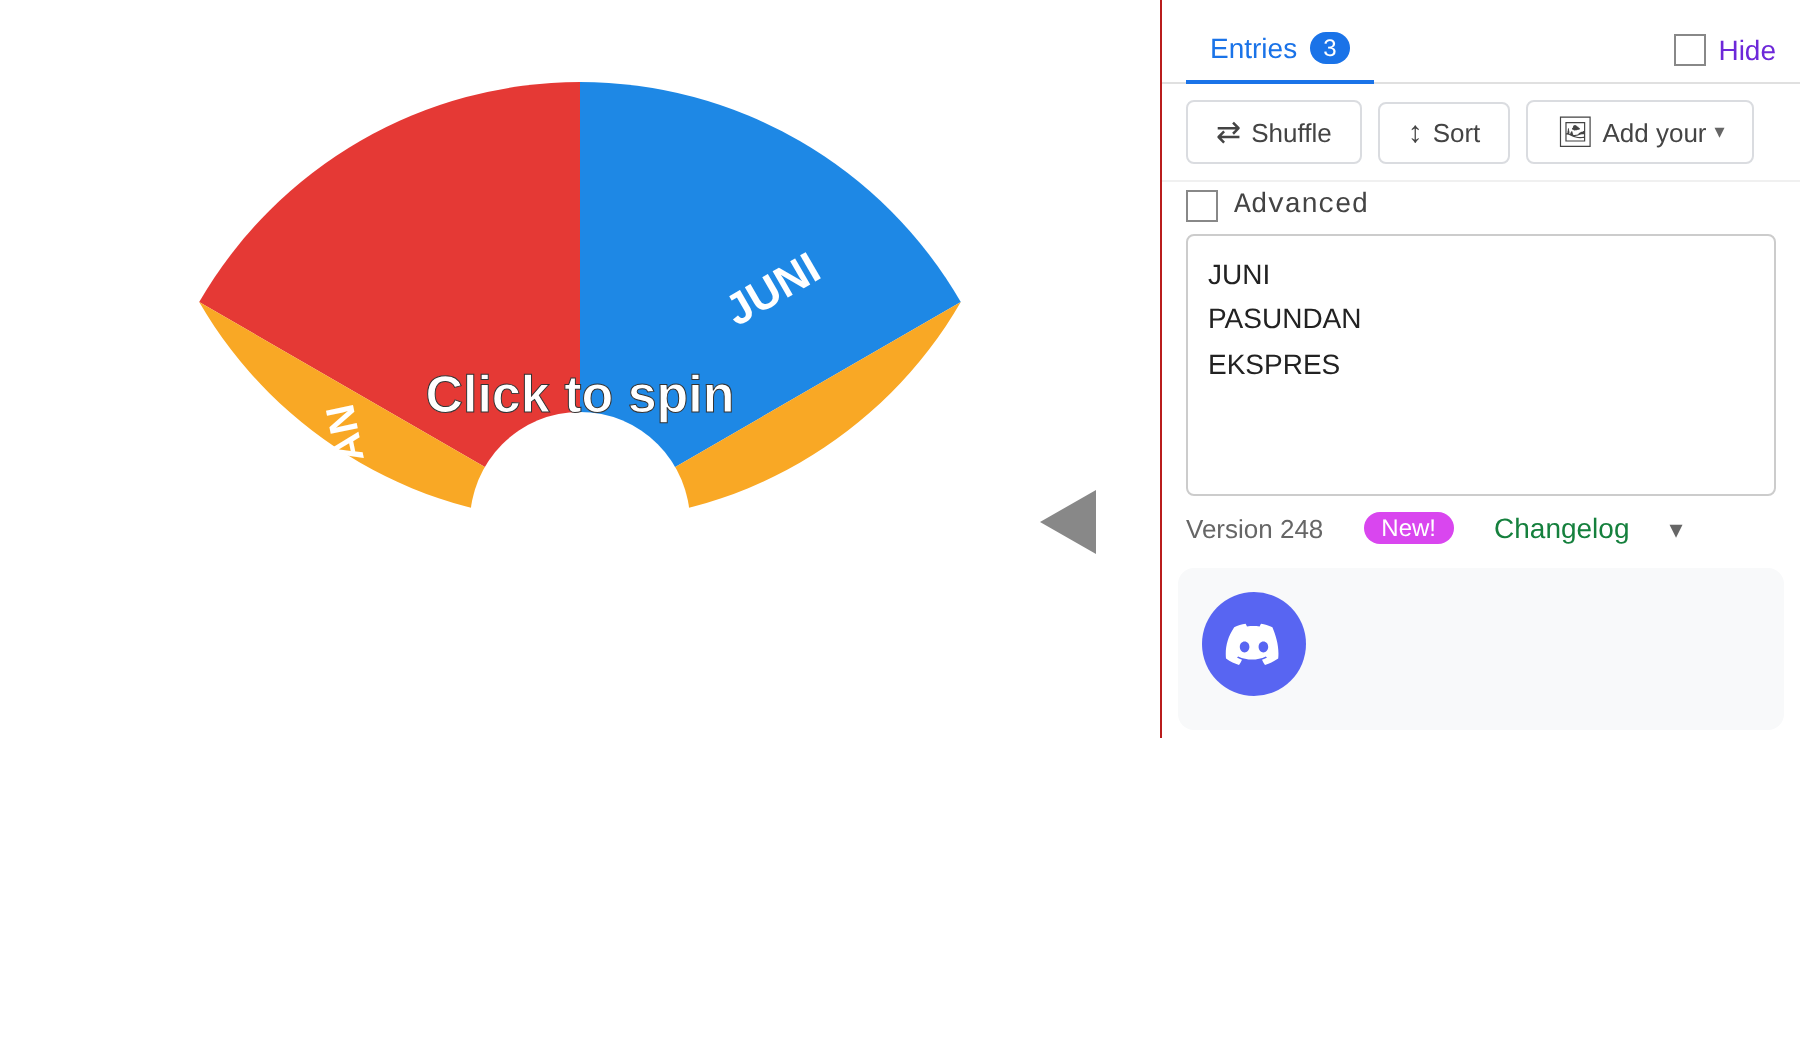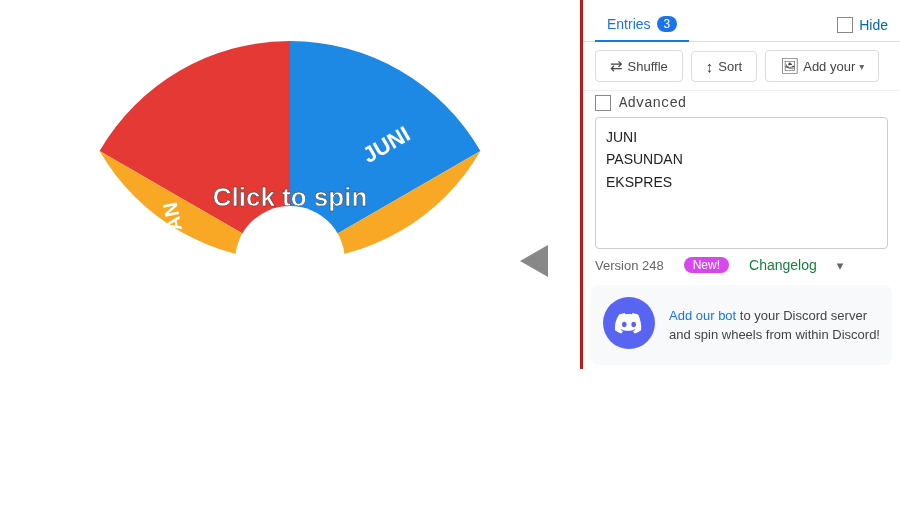--- a/index.html
+++ b/index.html
@@ -43,21 +43,21 @@
       height: 0;
       border-top: 16px solid transparent;
       border-bottom: 16px solid transparent;
       border-right: 28px solid #888;
     }
 
     
     .right-panel {
       flex: 1;
       height: 369px;
-      border-left: 3px solid #b91c1c;
+      border-left: 1px solid #b91c1c;
       display: flex;
       flex-direction: column;
     }
 
     
     .tabs {
       display: flex;
       align-items: center;
       border-bottom: 1px solid #e0e0e0;
       padding: 0 12px;
@@ -97,21 +97,21 @@
       background: #1a73e8;
       color: #fff;
     }
 
     .hide-section {
       display: flex;
       align-items: center;
       gap: 6px;
       margin-left: auto;
       font-size: 14px;
-      color: #0369a1;
+      color: #6d28d9;
       cursor: pointer;
     }
 
     .hide-checkbox {
       width: 16px;
       height: 16px;
       border: 1.5px solid #888;
       display: inline-block;
       cursor: pointer;
     }
@@ -336,18 +336,15 @@
     <span class="chevron-down">▾</span>
   </div>
 
   <div class="discord-section">
     <div class="discord-icon">
       <svg width="52" height="52" viewBox="0 0 52 52" fill="none">
         <circle cx="26" cy="26" r="26" fill="#5865F2"></circle>
         <path d="M35.2 17.6C33.4 16.8 31.5 16.2 29.5 15.9C29.3 16.3 29.0 16.8 28.8 17.2C26.7 16.9 24.6 16.9 22.5 17.2C22.3 16.8 22.0 16.3 21.8 15.9C19.8 16.2 17.9 16.8 16.1 17.6C12.5 23.0 11.5 28.2 12.0 33.3C14.2 34.9 16.4 35.9 18.5 36.5C19.1 35.7 19.6 34.8 20.0 33.9C19.1 33.6 18.3 33.2 17.5 32.7C17.7 32.5 17.9 32.4 18.1 32.2C22.6 34.3 27.5 34.3 31.9 32.2C32.1 32.4 32.3 32.5 32.5 32.7C31.7 33.2 30.9 33.6 30.0 33.9C30.4 34.8 30.9 35.7 31.5 36.5C33.6 35.9 35.9 34.9 38.1 33.3C38.7 27.4 37.1 22.2 35.2 17.6ZM21.3 30.2C20.0 30.2 18.9 29.0 18.9 27.5C18.9 26.0 19.9 24.8 21.3 24.8C22.7 24.8 23.7 26.0 23.7 27.5C23.7 29.0 22.6 30.2 21.3 30.2ZM30.7 30.2C29.4 30.2 28.3 29.0 28.3 27.5C28.3 26.0 29.3 24.8 30.7 24.8C32.1 24.8 33.1 26.0 33.1 27.5C33.1 29.0 32.0 30.2 30.7 30.2Z" fill="white"></path>
       </svg>
     </div>
-    <div class="discord-text">
-      <a href="#">Add our bot</a><span> to your Discord server and spin wheels from within Discord!</span>
-    </div>
   </div>
 
 </div>
 
 </body></html>

